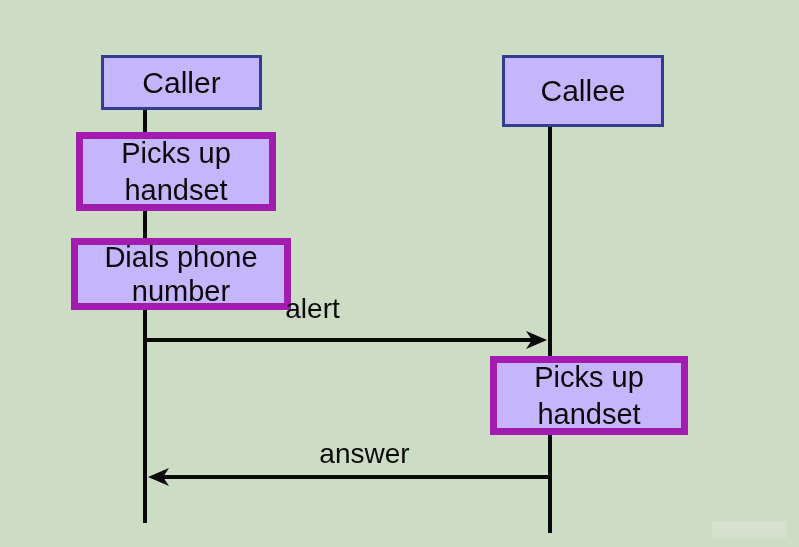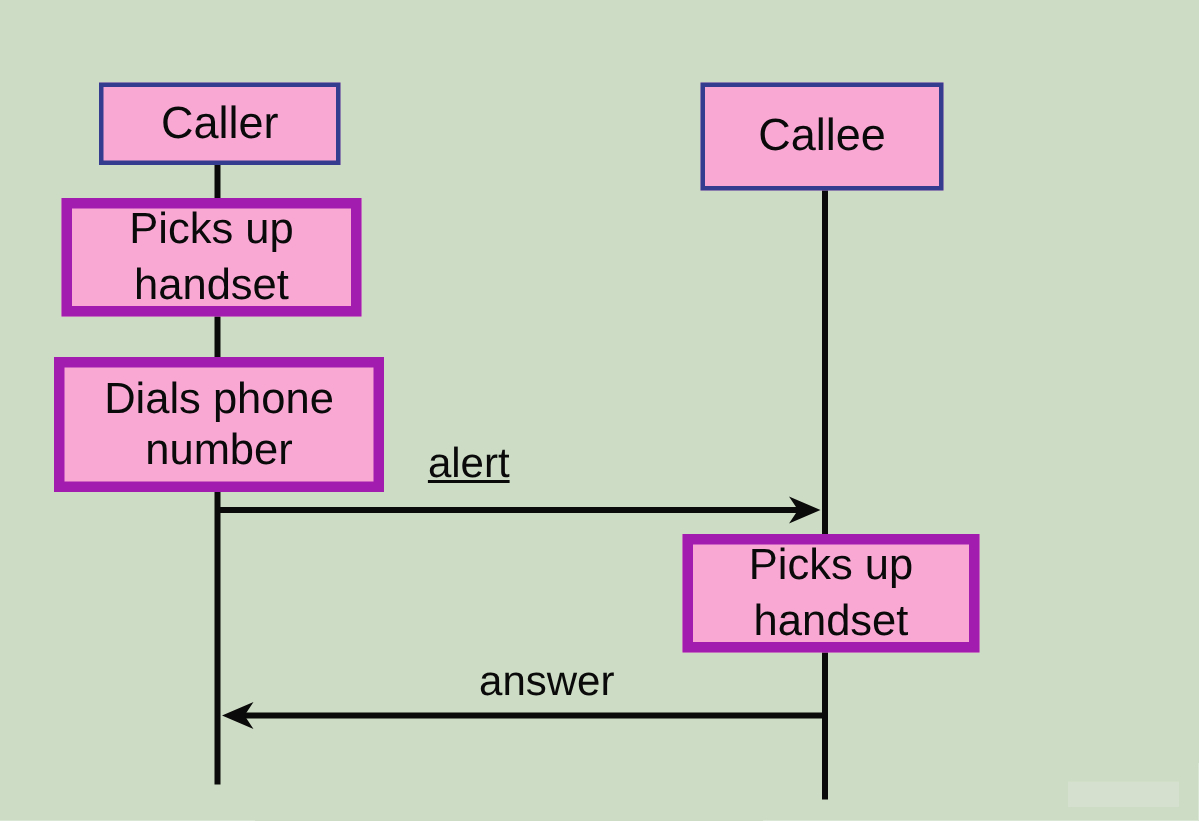--- a/index.html
+++ b/index.html
@@ -22,51 +22,52 @@
     position: absolute;
     left: 0;
     top: 0;
     width: 799px;
     height: 547px;
     z-index: 1;
   }
   .box {
     position: absolute;
     box-sizing: border-box;
-    background: #f9a8d4;
+    background: #c4b5fd;
     display: flex;
     align-items: center;
     justify-content: center;
     text-align: center;
     color: #0a0a0a;
     z-index: 2;
+    margin-left: 35px;
   }
   .actor-box {
     border: 3px solid #333c8e;
     font-size: 30px;
     line-height: 1;
   }
   .action-box {
     border: 7px solid #a21caf;
     font-size: 29px;
   }
   #caller-box   { left: 66px;  top: 55px;  width: 161px; height: 55px; }
   #callee-box   { left: 467px; top: 55px;  width: 162px; height: 72px; }
   #caller-pickup-box { left: 41px;  top: 132px; width: 200px; height: 79px; line-height: 37px; }
-  #caller-dial-box   { left: 36px;  top: 238px; width: 220px; height: 90px; line-height: 34px; }
+  #caller-dial-box   { left: 36px;  top: 238px; width: 220px; height: 72px; line-height: 34px; }
   #callee-pickup-box { left: 455px; top: 356px; width: 198px; height: 79px; line-height: 37px; }
   .msg-label {
     position: absolute;
     text-align: center;
     font-size: 28px;
     color: #0a0a0a;
     z-index: 2;
     line-height: 1.15;
   }
-  #alert-label  { left: 240px; top: 293px; width: 145px; text-decoration: underline; }
+  #alert-label  { left: 240px; top: 293px; width: 145px; }
   #answer-label { left: 292px; top: 438px; width: 145px; }
   .caption {
     position: absolute;
     left: 443px;
     top: 241px;
     font-family: "DejaVu Serif", serif;
     font-size: 20px;
     letter-spacing: 0.5px;
     color: #0a0a0a;
     white-space: nowrap;

